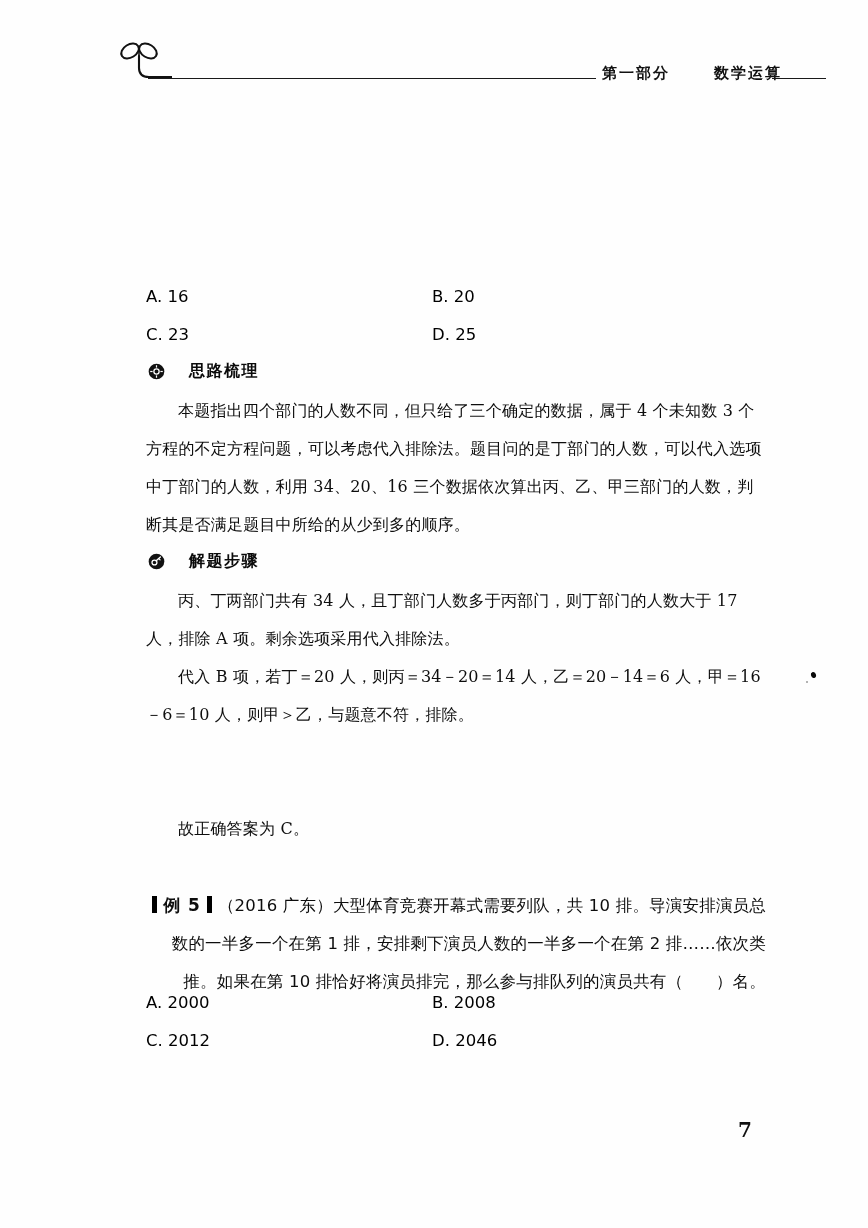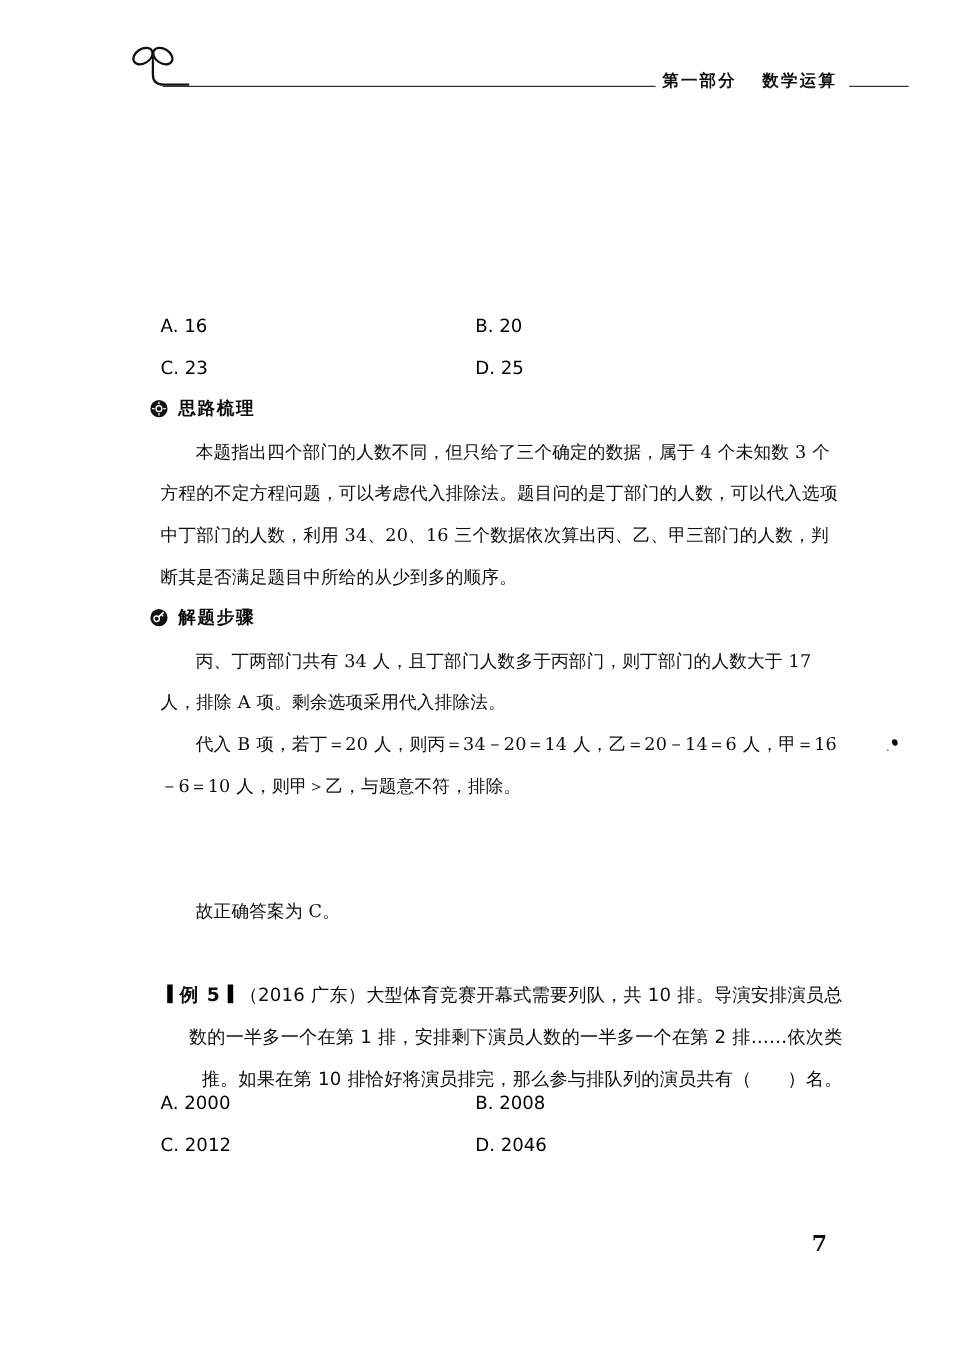--- a/index.html
+++ b/index.html
@@ -50,21 +50,21 @@
     left: 772px;
     top: 44px;
     width: 54px;
     height: 0;
     border-top: 1.4px solid #1a1a1a;
   }
   .header-title {
     position: absolute;
     left: 602px;
     top: 30px;
-    font-family: Liberation Serif, serif;
+    font-family: Liberation Mono, monospace;
     font-size: 15px;
     font-weight: bold;
     letter-spacing: 2px;
     white-space: pre;
     color: #111111;
   }
 
   .para {
     position: absolute;
     font-size: 16.5px;
@@ -110,25 +110,25 @@
     font-family: "DejaVu Sans", "Liberation Sans", sans-serif;
     font-size: 16.5px;
     line-height: 38px;
   }
   .opt-a { position: absolute; left: 146px; }
   .opt-b { position: absolute; left: 432px; }
 
   
   .sec-head {
     position: absolute;
-    left: 136px;
+    left: 148px;
     height: 26px;
     display: flex;
     align-items: center;
-    gap: 9px;
+    gap: 24px;
   }
   .sec-icon {
     width: 17px;
     height: 17px;
     flex: 0 0 17px;
   }
   .sec-label {
     font-family: "DejaVu Sans", sans-serif;
     font-weight: bold;
     font-size: 16px;

